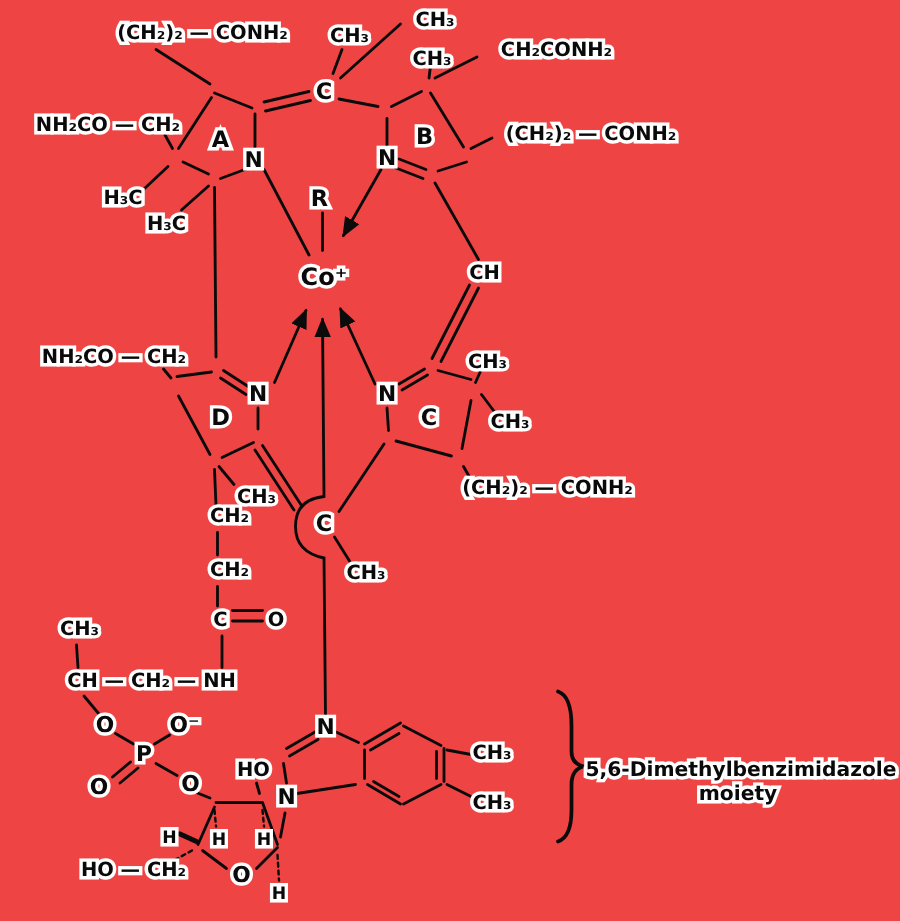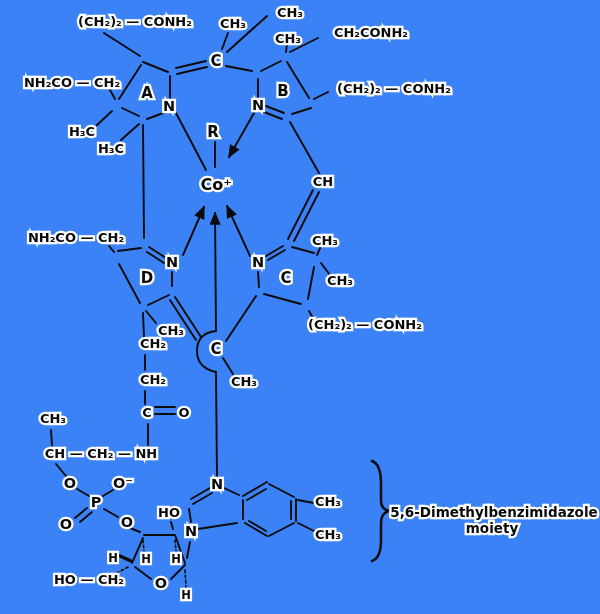--- a/index.html
+++ b/index.html
@@ -1,16 +1,16 @@
 <!DOCTYPE html>
 <html><head>
 <meta charset="utf-8">
 <style>
   html,body{margin:0;padding:0;background:#ffffff;}
-  .page{width:600px;height:614px;background:#3b82f6;position:relative;overflow:hidden;}
+  .page{width:600px;height:614px;background:#ef4444;position:relative;overflow:hidden;}
   svg{display:block;}
   text{
     font-family:"DejaVu Sans",sans-serif;
     font-weight:bold;
     fill:#0a0a0a;
     stroke:#ffffff;
     stroke-width:4.5px;
     paint-order:stroke;
     text-anchor:middle;
   }

